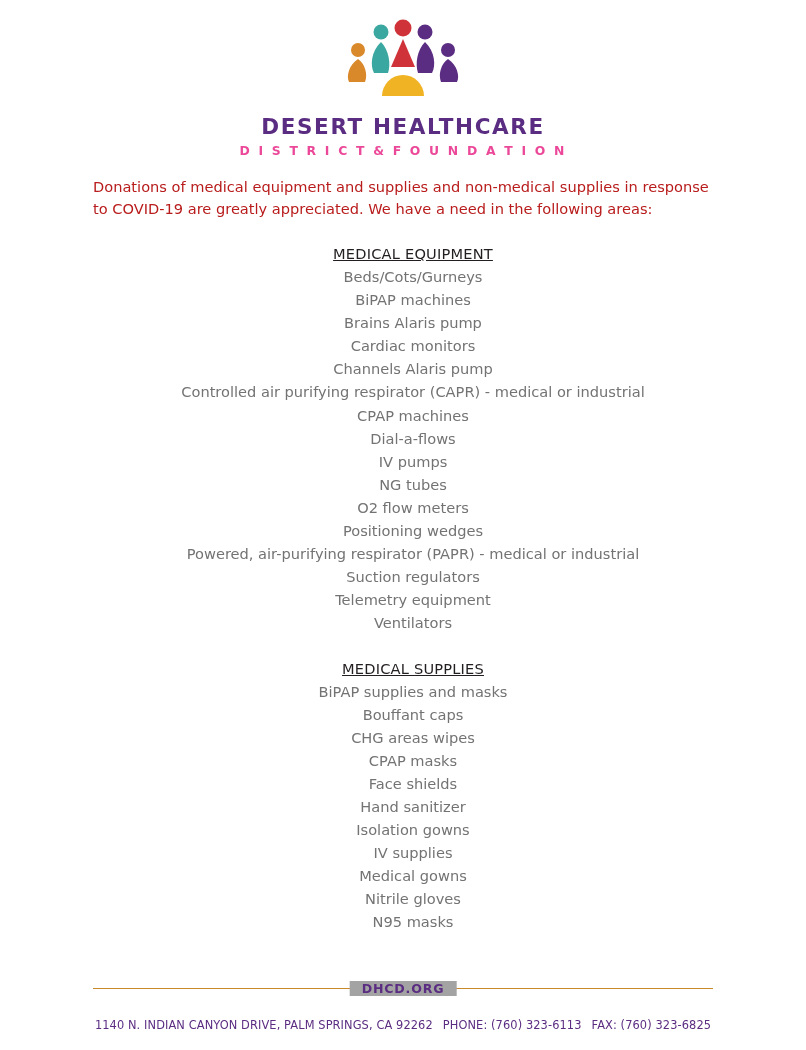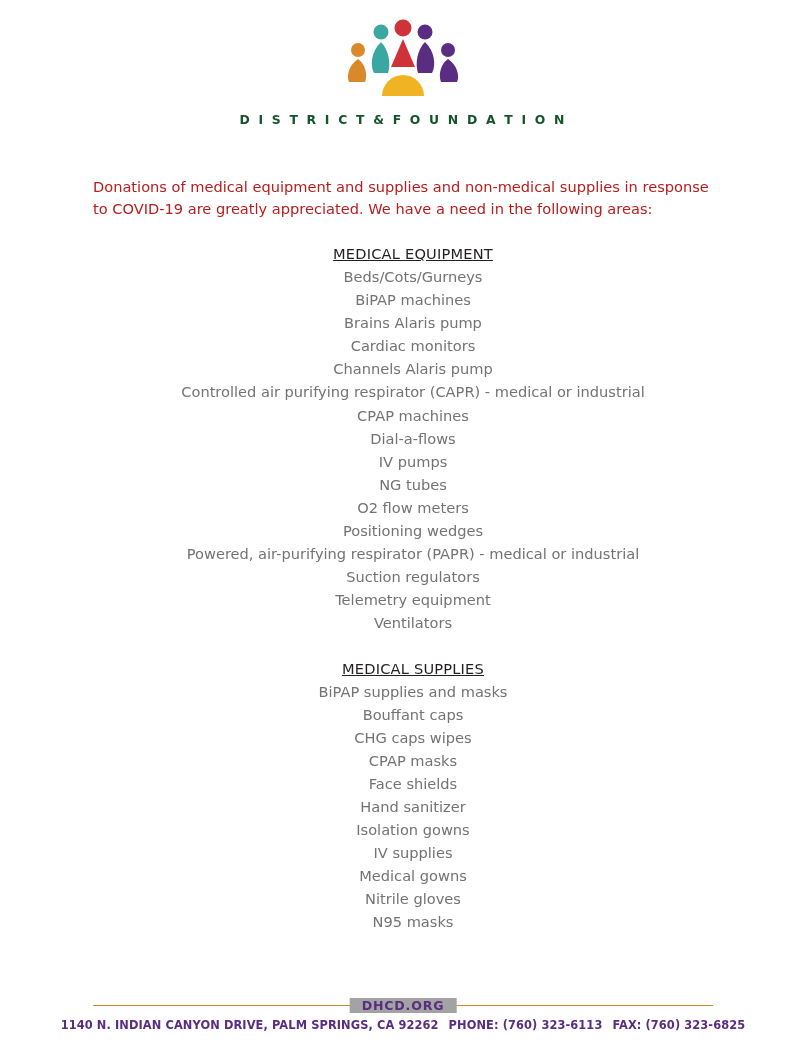--- a/index.html
+++ b/index.html
@@ -45,21 +45,21 @@
     letter-spacing: 1.6px;
     color: #5b2d82;
     text-align: center;
   }
   .logo-sub {
     margin-top: 4px;
     font-family: "DejaVu Sans", sans-serif;
     font-weight: bold;
     font-size: 12.4px;
     letter-spacing: 2.2px;
-    color: #14532d;
+    color: #ec4899;
     text-align: center;
   }
 
   
   .content {
     position: absolute;
     left: 93px;
     top: 176px;
     width: 640px;
   }
@@ -121,23 +121,23 @@
     top: 0px;
     background: #a3a3a3;
     padding: 0 12px;
     font-family: "DejaVu Sans", sans-serif;
     font-weight: bold;
     font-size: 12.6px;
     letter-spacing: 0.8px;
     color: #5b2d82;
   }
   .footer-address {
-    margin-top: 6px;
-    font-family: "DejaVu Sans", sans-serif;
-    font-weight: bold;
+    margin-top: 23px;
+    font-family: "DejaVu Sans", sans-serif;
+    font-weight: normal;
     font-size: 11.4px;
     letter-spacing: 0.1px;
     color: #5b2d82;
   }
   .footer-address .gap { display: inline-block; width: 10px; }
 </style>
 </head>
 <body>
 
 <div class="page">
@@ -157,20 +157,21 @@
 
         <circle cx="40" cy="32" r="7" fill="#d9882a"></circle>
         <path d="M40 41 C31 47 28 58 31 64 L47 64 C50 56 47 46 40 41 Z" fill="#d9882a"></path>
 
         <circle cx="130" cy="32" r="7" fill="#5b2d82"></circle>
         <path d="M130 41 C139 47 142 58 139 64 L123 64 C120 56 123 46 130 41 Z" fill="#5b2d82"></path>
 
         <path d="M64 78 A21 21 0 0 1 106 78 Z" fill="#f0b323"></path>
       </svg>
     </div>
+    <div class="logo-title">DESERT  HEALTHCARE</div>
     <div class="logo-sub">D I S T R I C T &amp; F O U N D A T I O N</div>
   </div>
 
   <div class="content">
     <p class="intro">Donations of medical equipment and supplies and non-medical supplies in response to COVID-19 are greatly appreciated.  We have a need in the following areas:</p>
 
     <div class="section">
       <div class="section-heading">MEDICAL EQUIPMENT</div>
       <ul class="items">
         <li>Beds/Cots/Gurneys</li>
@@ -190,21 +191,21 @@
         <li>Telemetry equipment</li>
         <li>Ventilators</li>
       </ul>
     </div>
 
     <div class="section">
       <div class="section-heading">MEDICAL SUPPLIES</div>
       <ul class="items">
         <li>BiPAP supplies and masks</li>
         <li>Bouffant caps</li>
-        <li>CHG caps wipes</li>
+        <li>CHG areas wipes</li>
         <li>CPAP masks</li>
         <li>Face shields</li>
         <li>Hand sanitizer</li>
         <li>Isolation gowns</li>
         <li>IV supplies</li>
         <li>Medical gowns</li>
         <li>Nitrile gloves</li>
         <li>N95 masks</li>
       </ul>
     </div>

